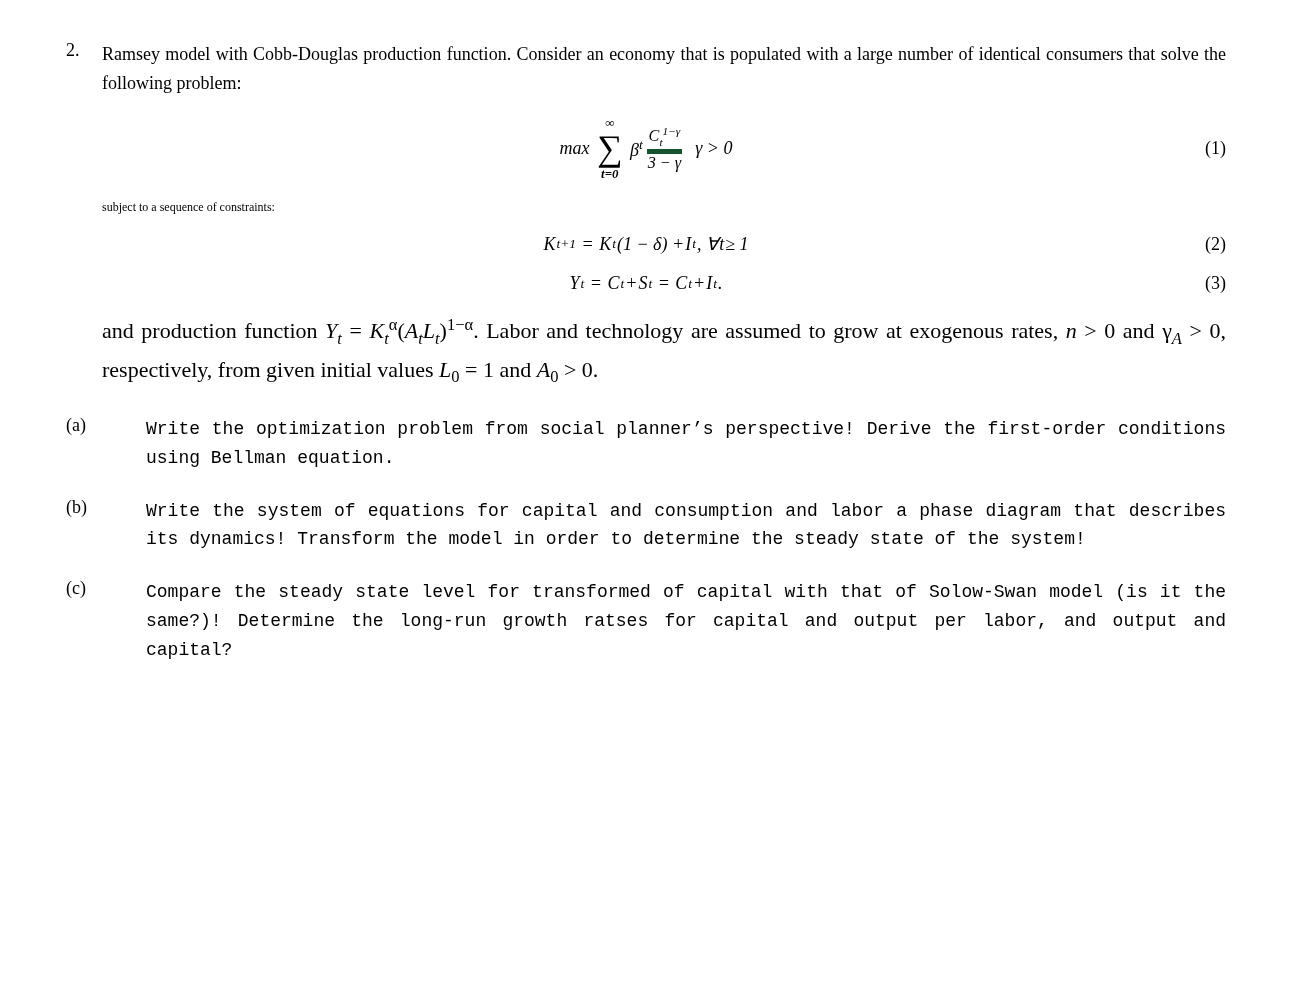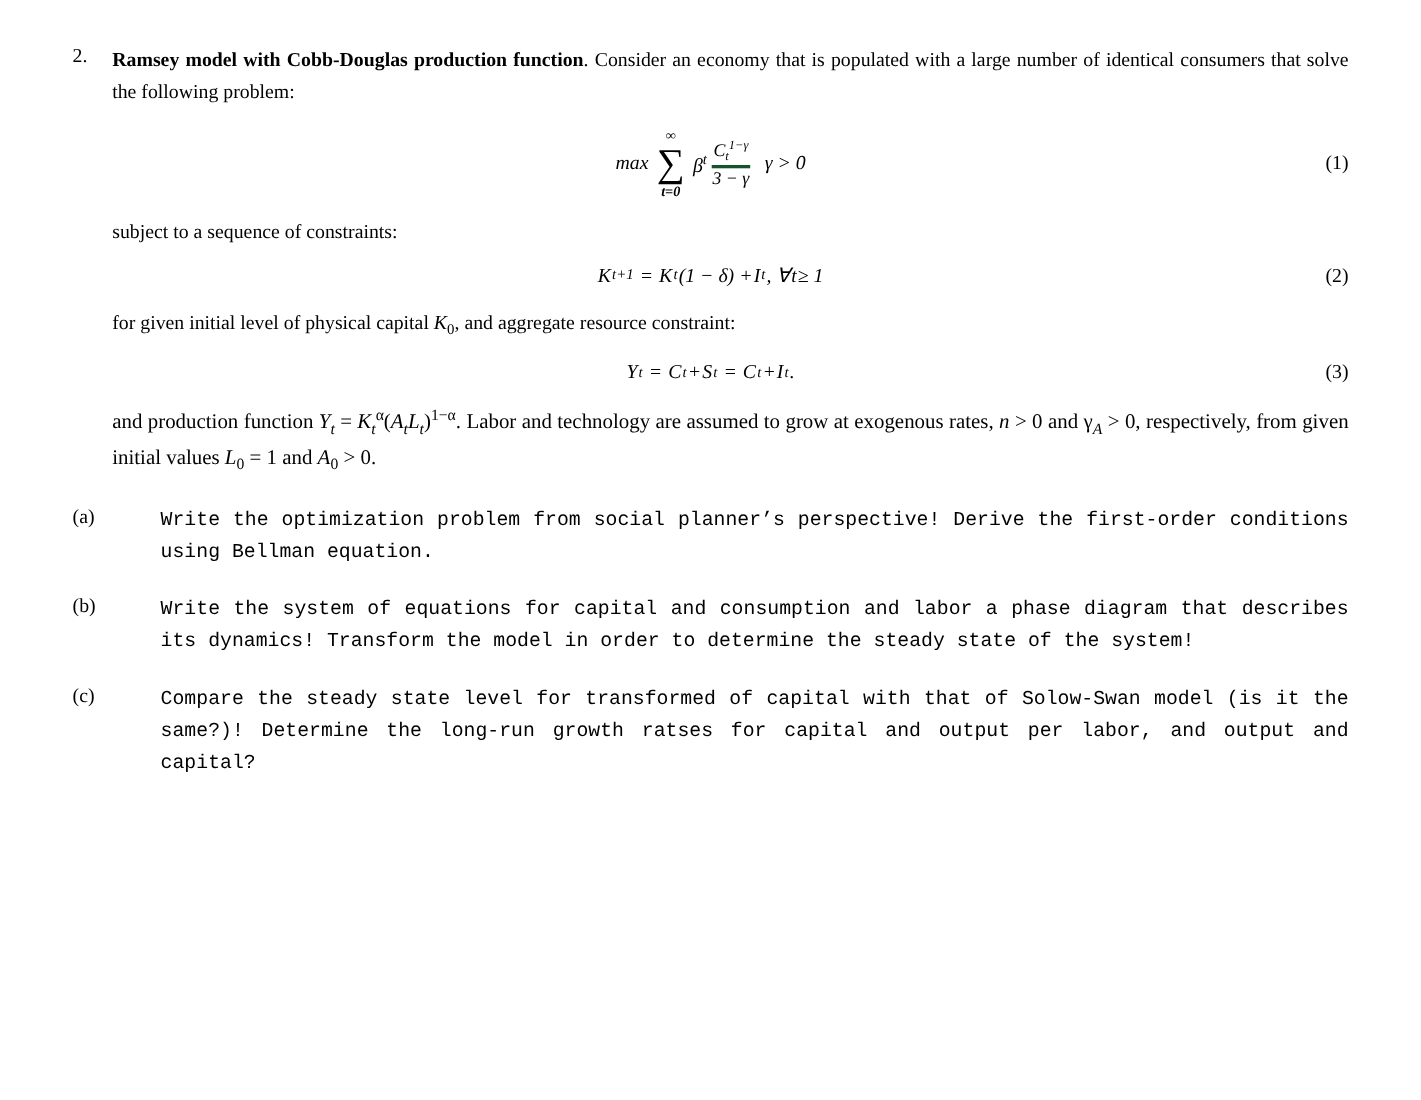--- a/index.html
+++ b/index.html
@@ -24,62 +24,62 @@
     }
     .problem-number {
       font-size: 18px;
       min-width: 28px;
     }
     .problem-text {
       font-size: 18px;
       line-height: 1.6;
       text-align: justify;
     }
-    .bold { font-weight: bold; }
+    .bold { font-weight: normal; }
     .math-display {
       display: flex;
       align-items: center;
       justify-content: center;
       margin: 18px 0;
       position: relative;
     }
     .eq-number {
       position: absolute;
       right: 0;
       font-size: 18px;
     }
     .subject-to {
       margin-left: 36px;
-      font-size: 18px;
+      font-size: 12px;
       margin-bottom: 8px;
       margin-top: 4px;
     }
     .for-given {
       margin-left: 36px;
       font-size: 18px;
       line-height: 1.6;
       text-align: justify;
     }
     .and-production {
       margin-left: 36px;
-      font-size: 19px;
+      font-size: 22px;
       line-height: 1.6;
       text-align: justify;
       margin-top: 12px;
     }
     
     .fraction {
       display: inline-flex;
       flex-direction: column;
       align-items: center;
       vertical-align: middle;
       margin: 0 2px;
     }
     .fraction .numerator {
-      border-bottom: 3px solid #14532d;
+      border-bottom: 5px solid #14532d;
       padding: 0 2px;
       font-size: 0.9em;
       line-height: 1.2;
     }
     .fraction .denominator {
       padding: 0 2px;
       font-size: 0.9em;
       line-height: 1.2;
     }
     .summation {
@@ -160,23 +160,20 @@
 
   <div class="math-display">
     <span class="math-expr">
       <i>K</i><sub style="font-size:0.75em"><i>t</i>+1</sub>
       &nbsp;=&nbsp;
       <i>K</i><sub style="font-size:0.75em"><i>t</i></sub>(1 − δ) + <i>I</i><sub style="font-size:0.75em"><i>t</i></sub>,&nbsp;∀<i>t</i> ≥ 1
     </span>
     <span class="eq-number">(2)</span>
   </div>
 
-  <div class="for-given">
-    for given initial level of physical capital <i>K</i><sub style="font-size:0.75em">0</sub>, and aggregate resource constraint:
-  </div>
 
   <div class="math-display">
     <span class="math-expr">
       <i>Y</i><sub style="font-size:0.75em"><i>t</i></sub>
       &nbsp;=&nbsp;
       <i>C</i><sub style="font-size:0.75em"><i>t</i></sub> + <i>S</i><sub style="font-size:0.75em"><i>t</i></sub>
       &nbsp;=&nbsp;
       <i>C</i><sub style="font-size:0.75em"><i>t</i></sub> + <i>I</i><sub style="font-size:0.75em"><i>t</i></sub>.
     </span>
     <span class="eq-number">(3)</span>

